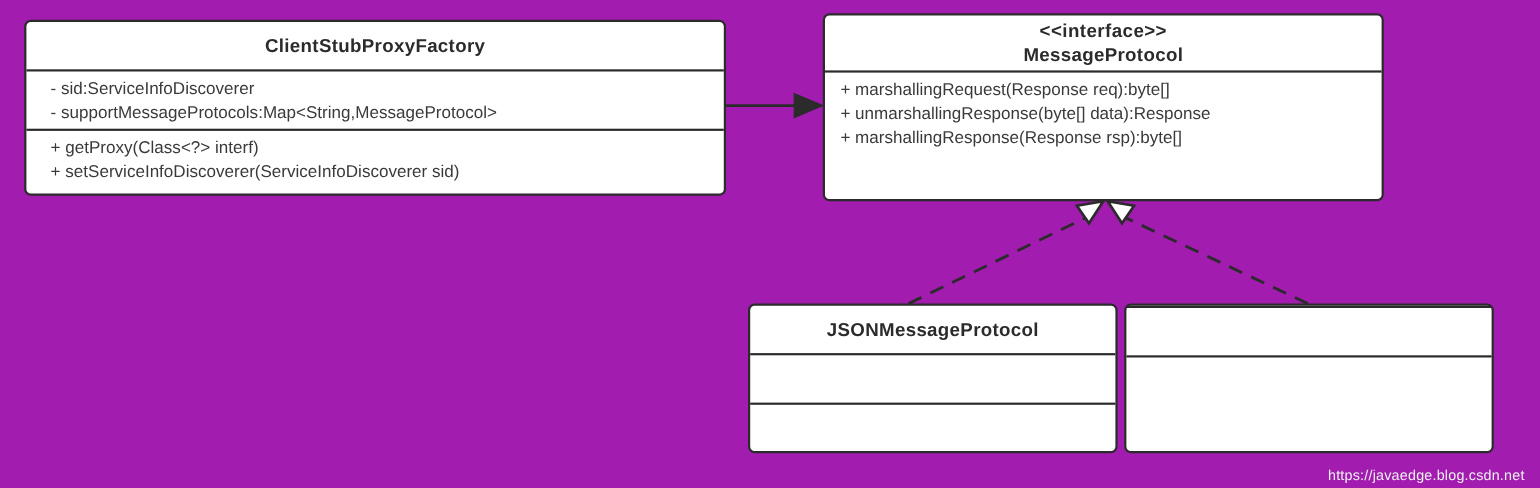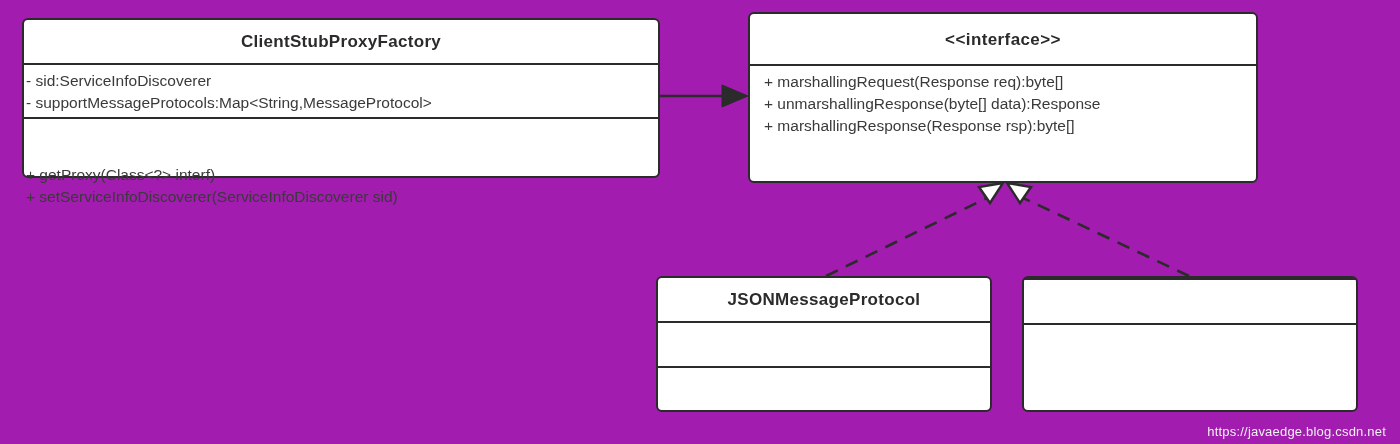--- a/index.html
+++ b/index.html
@@ -53,43 +53,43 @@
     white-space: nowrap;
   }
   .uml-divider {
     width: 100%;
     height: 0;
     border-top: 2.5px solid #2b2b2b;
   }
   .uml-compartment {
     box-sizing: border-box;
     width: 100%;
-    padding: 5px 0 4px 2px;
+    padding: 5px 0 4px 22px;
     color: #3a3a3a;
     font-size: 15.5px;
     line-height: 22px;
   }
   .uml-compartment .row {
     white-space: nowrap;
   }
   .uml-compartment.empty {
     padding: 0;
   }
 
   
   #box-client-stub-proxy-factory { left: 22px;  top: 18px;  width: 638px; height: 160px; }
   #box-client-stub-proxy-factory .uml-header      { height: 43px; }
   #box-client-stub-proxy-factory .attrs           { height: 52px; }
-  #box-client-stub-proxy-factory .ops             { height: 72px; margin-top: 40px; }
+  #box-client-stub-proxy-factory .ops             { height: 72px; }
 
   #box-message-protocol { left: 748px; top: 12px; width: 510px; height: 171px; }
   #box-message-protocol .uml-header { height: 50px; border-radius: 16px; }
   #box-message-protocol .ops        { height: 116px; padding-left: 14px; }
 
-  #box-json-message-protocol { left: 656px;  top: 276px; width: 336px; height: 136px; }
+  #box-json-message-protocol { left: 680px;  top: 276px; width: 336px; height: 136px; }
   #box-http-message-protocol { left: 1022px; top: 276px; width: 336px; height: 136px; }
   #box-json-message-protocol .uml-header,
   #box-http-message-protocol .uml-header { height: 43px; }
   #box-json-message-protocol .c2,
   #box-http-message-protocol .c2 { height: 43px; }
   #box-json-message-protocol .c3,
   #box-http-message-protocol .c3 { height: 43px; }
 
   
   #connectors {
@@ -149,20 +149,21 @@
     <div class="uml-divider"></div>
     <div class="uml-compartment ops">
       <div class="row">+ getProxy(Class&lt;?&gt; interf)</div>
       <div class="row">+ setServiceInfoDiscoverer(ServiceInfoDiscoverer sid)</div>
     </div>
   </div>
 
   <div class="uml-box" id="box-message-protocol">
     <div class="uml-header">
       <span class="stereotype">&lt;&lt;interface&gt;&gt;</span>
+      <span class="cname">MessageProtocol</span>
     </div>
     <div class="uml-divider"></div>
     <div class="uml-compartment ops">
       <div class="row">+ marshallingRequest(Response req):byte[]</div>
       <div class="row">+ unmarshallingResponse(byte[] data):Response</div>
       <div class="row">+ marshallingResponse(Response rsp):byte[]</div>
     </div>
   </div>
 
   <div class="uml-box" id="box-json-message-protocol">

